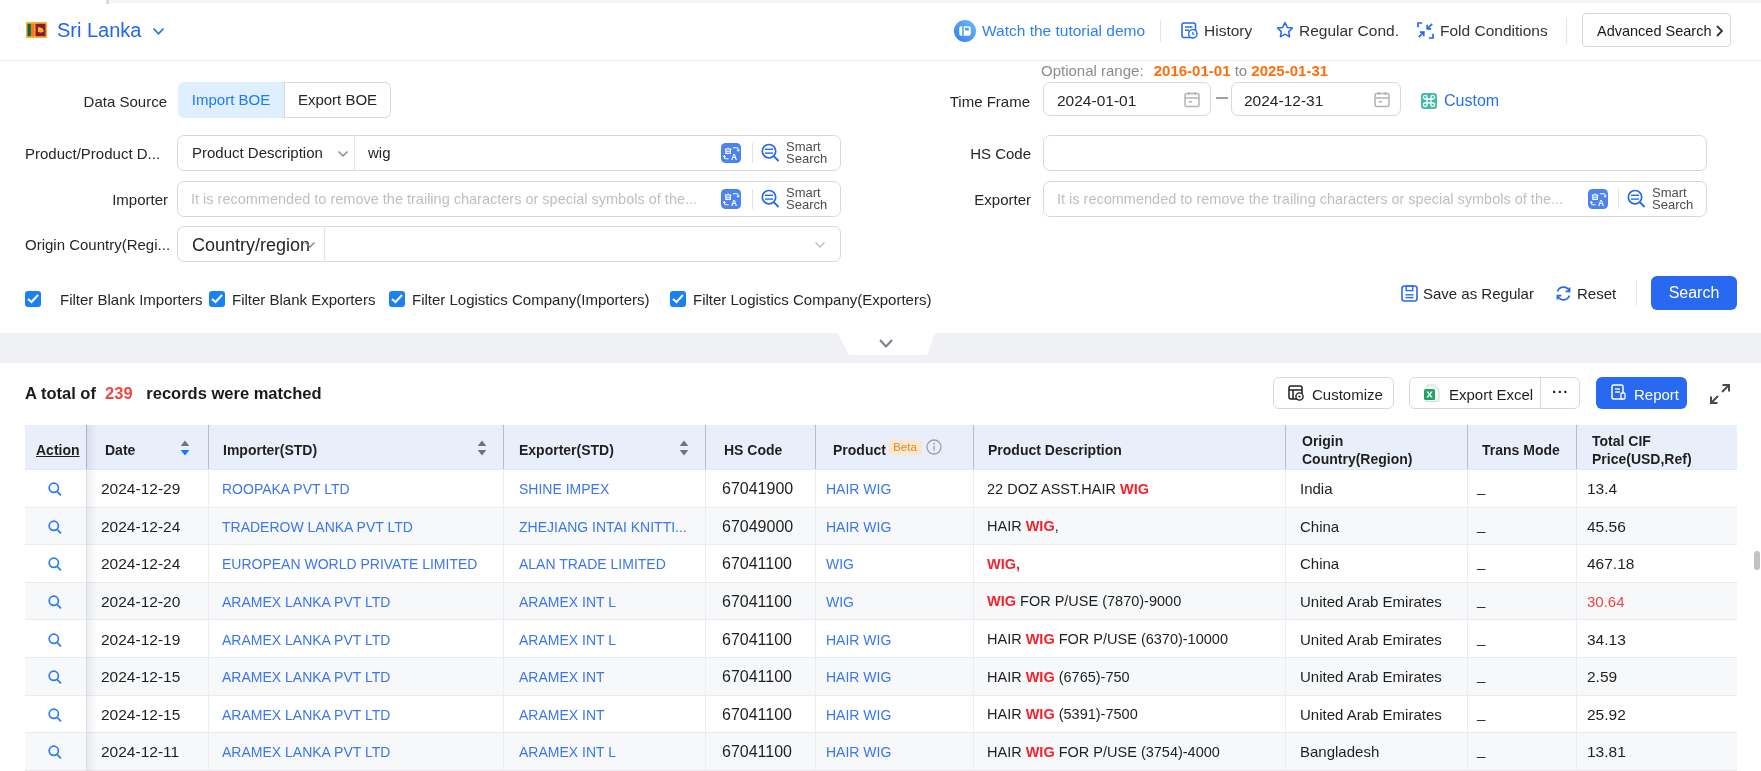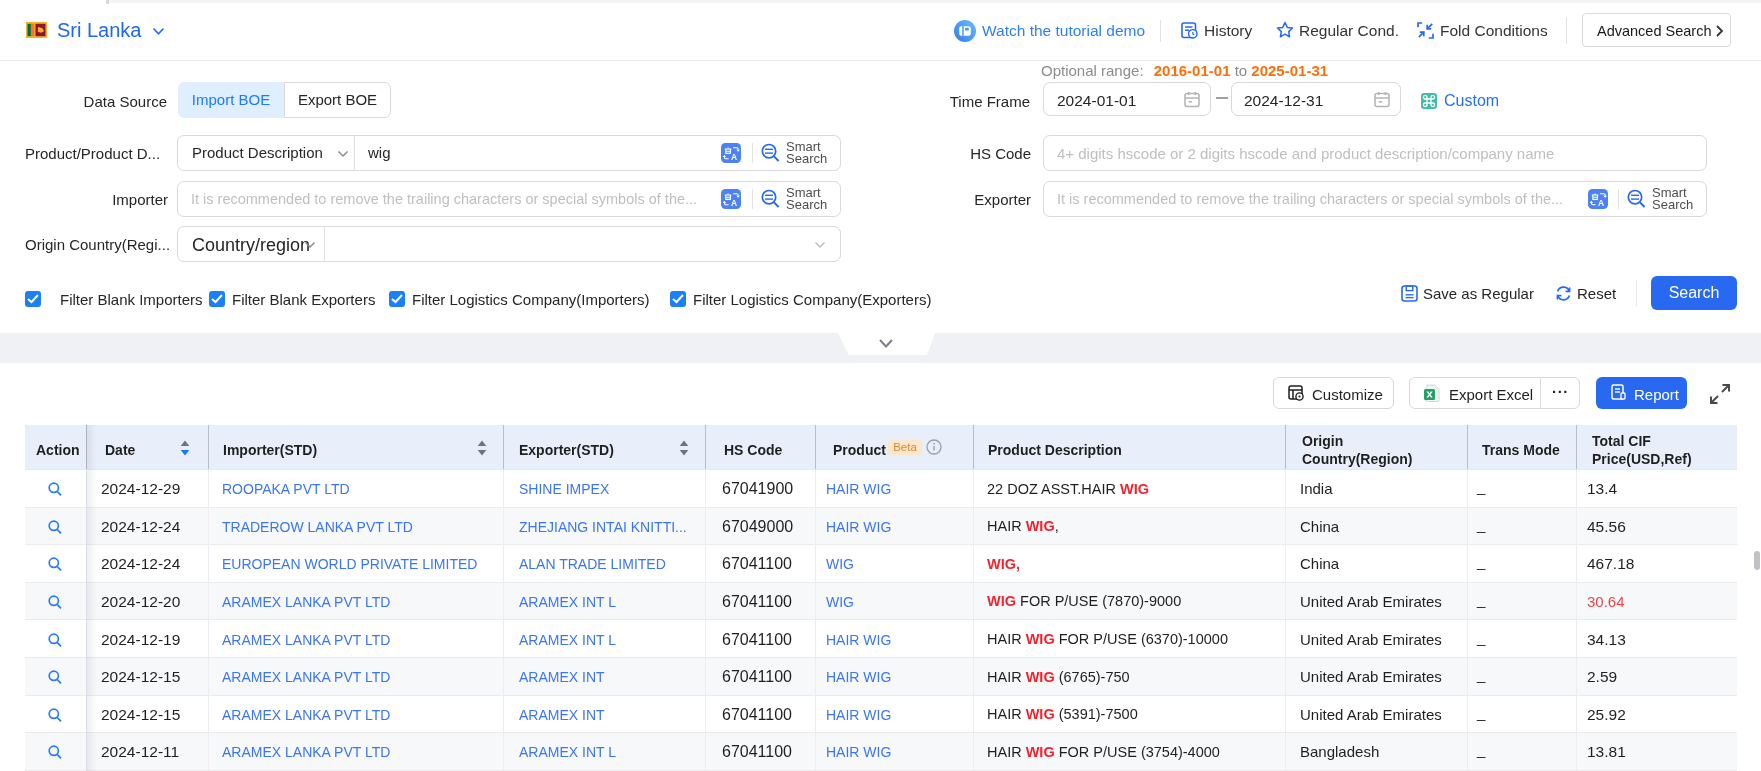--- a/index.html
+++ b/index.html
@@ -136,21 +136,20 @@
 <svg class="abs" style="left:761px; top:143px;" width="19" height="20" viewBox="0 0 19 20">
       <circle cx="8" cy="8.2" r="6.7" fill="none" stroke="#2569f1" stroke-width="1.7"></circle>
       <line x1="4" y1="6.3" x2="12" y2="6.3" stroke="#2569f1" stroke-width="1.4"></line>
       <line x1="4" y1="10.1" x2="12" y2="10.1" stroke="#2569f1" stroke-width="1.4"></line>
       <line x1="13" y1="13.4" x2="17.6" y2="18" stroke="#2569f1" stroke-width="2"></line>
     </svg>
 <div class="smartxt" style="left:786px; top:141px;">Smart<br>Search</div>
 
 <div class="lbl" style="left:800px; top:145px; width:231px;">HS Code</div>
 <div class="inp" style="left:1043px; top:135px; width:664px; height:36px;"></div>
-<div class="ph" style="left:1057px; top:145px; width:620px; font-size:15px;">4+ digits hscode or 2 digits hscode and product description/company name</div>
 
 <div class="lbl" style="left:0; top:191px; width:168px;">Importer</div>
 <div class="inp" style="left:177px; top:181px; width:664px; height:36px;"></div>
 <div class="ph" style="left:191px; top:191px; width:521px;">It is recommended to remove the trailing characters or special symbols of the...</div>
 
 <svg class="abs" style="left:721px; top:189px;" width="20" height="20" viewBox="0 0 20 20">
       <rect x="0" y="0" width="20" height="20" rx="4.5" fill="#4d82f2"></rect>
       <path d="M3.8 6 h6.6 M7.1 4.4 v1.6 M4.8 6 v4.4 h4.6 v-4.4 M4.8 8.2 h4.6" fill="none" stroke="#fff" stroke-width="1.1"></path>
       <path d="M12 4.8 h3.8 a1.4 1.4 0 0 1 1.4 1.4 v1.9" fill="none" stroke="#fff" stroke-width="1.1"></path>
       <path d="M15.9 6.7 l1.3 1.6 1.3-1.6" fill="none" stroke="#fff" stroke-width="1"></path>
@@ -243,20 +242,21 @@
 <div class="abs" style="left:1651px; top:276px; width:86px; height:34px; background:#2969f2; border-radius:6px; color:#fff; font-size:16px; line-height:34px; text-align:center;">Search</div>
 
 <div class="abs" style="left:0; top:333px; width:1761px; height:30px; background:#f0f1f5;"></div>
 <svg class="abs" style="left:838px; top:333px;" width="97" height="22" viewBox="0 0 97 22">
       <path d="M0 0 L97 0 L89 22 L11 22 Z" fill="#ffffff"></path>
     </svg>
 <svg class="abs" style="left:878px; top:338px;" width="16" height="11" viewBox="0 0 16 11">
       <polyline points="2,2 8,8.5 14,2" fill="none" stroke="#7a7f8a" stroke-width="2"></polyline>
     </svg>
 
+<div class="abs" style="left:25px; top:384px; font-size:16.5px; font-weight:700; color:#1a1a1a; white-space:nowrap;">A total of&nbsp; <span style="color:#f5433e;">239</span>&nbsp;&nbsp; records were matched</div>
 
 <div class="abs" style="left:1273px; top:377px; width:121px; height:32px; border:1px solid #d9d9d9; border-radius:6px;"></div>
 <svg class="abs" style="left:1288px; top:385px;" width="17" height="17" viewBox="0 0 17 17">
   <rect x="1" y="1" width="13" height="13" rx="2" fill="none" stroke="#1f1f1f" stroke-width="1.5"></rect>
   <line x1="1" y1="5" x2="14" y2="5" stroke="#1f1f1f" stroke-width="1.5"></line>
   <line x1="5" y1="5" x2="5" y2="14" stroke="#1f1f1f" stroke-width="1.5"></line>
   <circle cx="11.5" cy="11.5" r="3.6" fill="#fff" stroke="#1f1f1f" stroke-width="1.4"></circle>
   <circle cx="11.5" cy="11.5" r="1.1" fill="#1f1f1f"></circle>
 </svg>
 <div class="abs" style="left:1312px; top:386px; font-size:15px; color:#1f1f1f;">Customize</div>
@@ -310,21 +310,21 @@
 <div class="abs" style="left:948px; top:0px; width:1px; height:45px; background:#b7bdc9;"></div>
 <div class="abs" style="left:948px; top:45px; width:1px; height:301px; background:#ebedf2;"></div>
 <div class="abs" style="left:1260px; top:0px; width:1px; height:45px; background:#b7bdc9;"></div>
 <div class="abs" style="left:1260px; top:45px; width:1px; height:301px; background:#ebedf2;"></div>
 <div class="abs" style="left:1442px; top:0px; width:1px; height:45px; background:#b7bdc9;"></div>
 <div class="abs" style="left:1442px; top:45px; width:1px; height:301px; background:#ebedf2;"></div>
 <div class="abs" style="left:1551px; top:0px; width:1px; height:45px; background:#b7bdc9;"></div>
 <div class="abs" style="left:1551px; top:45px; width:1px; height:301px; background:#ebedf2;"></div>
 <div class="abs" style="left:0; top:44px; width:1712px; height:1px; background:#e4e8f0;"></div>
 <div class="abs" style="left:61px; top:0; width:11px; height:346px; background:linear-gradient(to right, rgba(80,90,110,0.11), rgba(80,90,110,0));"></div>
-<div class="abs" style="left:11px; top:16px; font-size:14px; font-weight:700; color:#1f1f1f; line-height:18px; white-space:nowrap;">Action</div>
+<div class="abs" style="left:11px; top:16px; font-size:14px; font-weight:700; color:#1f1f1f; line-height:18px; white-space:nowrap;text-decoration:underline;">Action</div>
 <div class="abs" style="left:80px; top:16px; font-size:14px; font-weight:700; color:#1f1f1f; line-height:18px; white-space:nowrap;">Date</div>
 <div class="abs" style="left:198px; top:16px; font-size:14px; font-weight:700; color:#1f1f1f; line-height:18px; white-space:nowrap;">Importer(STD)</div>
 <div class="abs" style="left:494px; top:16px; font-size:14px; font-weight:700; color:#1f1f1f; line-height:18px; white-space:nowrap;">Exporter(STD)</div>
 <div class="abs" style="left:699px; top:16px; font-size:14px; font-weight:700; color:#1f1f1f; line-height:18px; white-space:nowrap;">HS Code</div>
 <div class="abs" style="left:808px; top:16px; font-size:14px; font-weight:700; color:#1f1f1f; line-height:18px; white-space:nowrap;">Product</div>
 <div class="abs" style="left:963px; top:16px; font-size:14px; font-weight:700; color:#1f1f1f; line-height:18px; white-space:nowrap;">Product Description</div>
 <div class="abs" style="left:1277px; top:7px; font-size:14px; font-weight:700; color:#1f1f1f; line-height:18px; white-space:nowrap;">Origin<br>Country(Region)</div>
 <div class="abs" style="left:1457px; top:16px; font-size:14px; font-weight:700; color:#1f1f1f; line-height:18px; white-space:nowrap;">Trans Mode</div>
 <div class="abs" style="left:1567px; top:7px; font-size:14px; font-weight:700; color:#1f1f1f; line-height:18px; white-space:nowrap;">Total CIF<br>Price(USD,Ref)</div>
 <div class="abs" style="left:863px; top:15px; width:34px; height:15px; background:#fbe7cd; border-radius:3px; color:#e0862f; font-size:11.5px; line-height:15px; text-align:center;">Beta</div>

